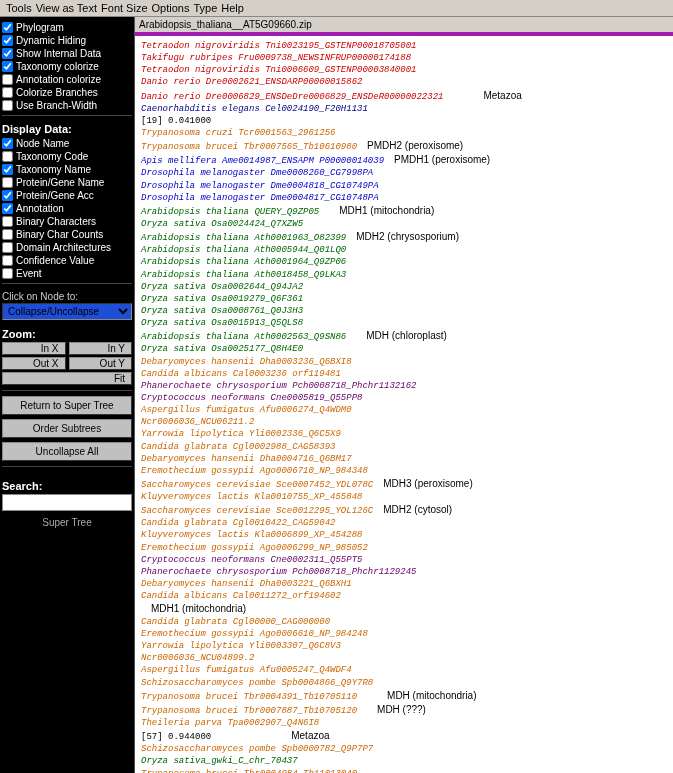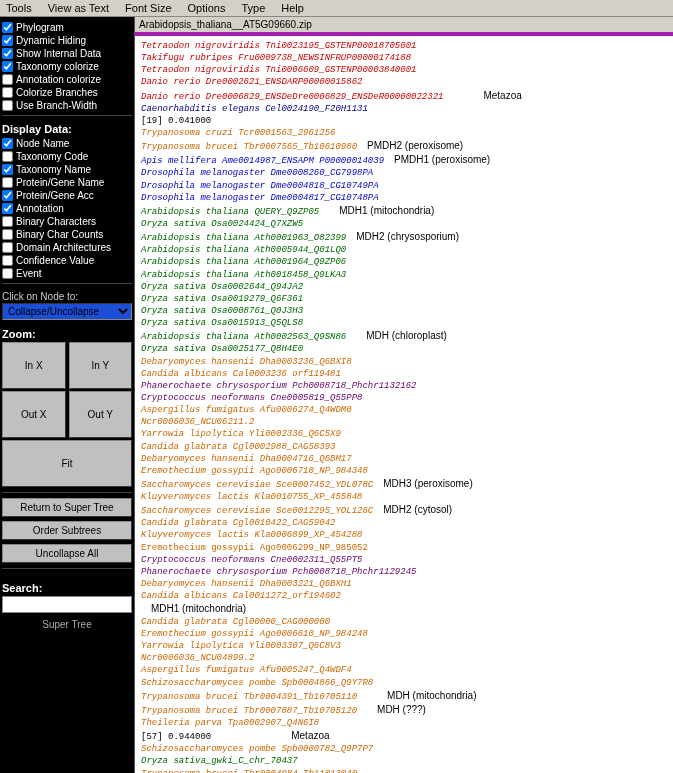--- a/index.html
+++ b/index.html
@@ -15,21 +15,20 @@
       flex-direction: column;
     }
 
     
     #menu-bar {
       background: #d4d0c8;
       color: #000;
       display: flex;
       flex-direction: row;
       padding: 2px 4px;
-      gap: 12px;
       font-size: 11px;
       border-bottom: 1px solid #888;
       flex-shrink: 0;
     }
     .menu-item {
       cursor: pointer;
       padding: 0 2px;
     }
 
     
@@ -80,24 +79,24 @@
     .zoom-row {
       display: flex;
       gap: 3px;
       margin: 2px 0;
     }
     .zoom-btn {
       background: #c0c0c0;
       color: #000;
       border: 1px outset #888;
       font-size: 10px;
-      padding: 17px 6px;
+      padding: 0 6px;
       cursor: pointer;
       flex: 1;
-      text-align: center;
+      text-align: right;
     }
 
     #search-section {
       margin-top: 6px;
     }
     #search-input {
       width: 100%;
       font-size: 10px;
       background: #fff;
       color: #000;
@@ -441,21 +440,21 @@
           <span style="color:#cc6600; font-style:italic;">Saccharomyces cerevisiae Sce0012295_YOL126C</span>
           <span style="margin-left:10px; color:#000; font-family:Arial; font-size:10px;">MDH2 (cytosol)</span>
         </div>
         <div class="tree-line">
           <span style="color:#cc6600; font-style:italic;">Candida glabrata Cgl0010422_CAG59042</span>
         </div>
         <div class="tree-line">
           <span style="color:#cc6600; font-style:italic;">Kluyveromyces lactis Kla0006899_XP_454288</span>
         </div>
         <div class="tree-line">
-          <span style="color:#cc6600; ">Eremothecium gossypii Ago0006299_NP_985052</span>
+          <span style="color:#cc6600; font-style:italic;">Eremothecium gossypii Ago0006299_NP_985052</span>
         </div>
         <div class="tree-line">
           <span style="color:#660066; font-style:italic;">Cryptococcus neoformans Cne0002311_Q55PT5</span>
         </div>
         <div class="tree-line">
           <span style="color:#660066; font-style:italic;">Phanerochaete chrysosporium Pch0008718_Phchr1129245</span>
         </div>
         <div class="tree-line">
           <span style="color:#cc6600; font-style:italic;">Debaryomyces hansenii Dha0003221_Q6BXH1</span>
         </div>

